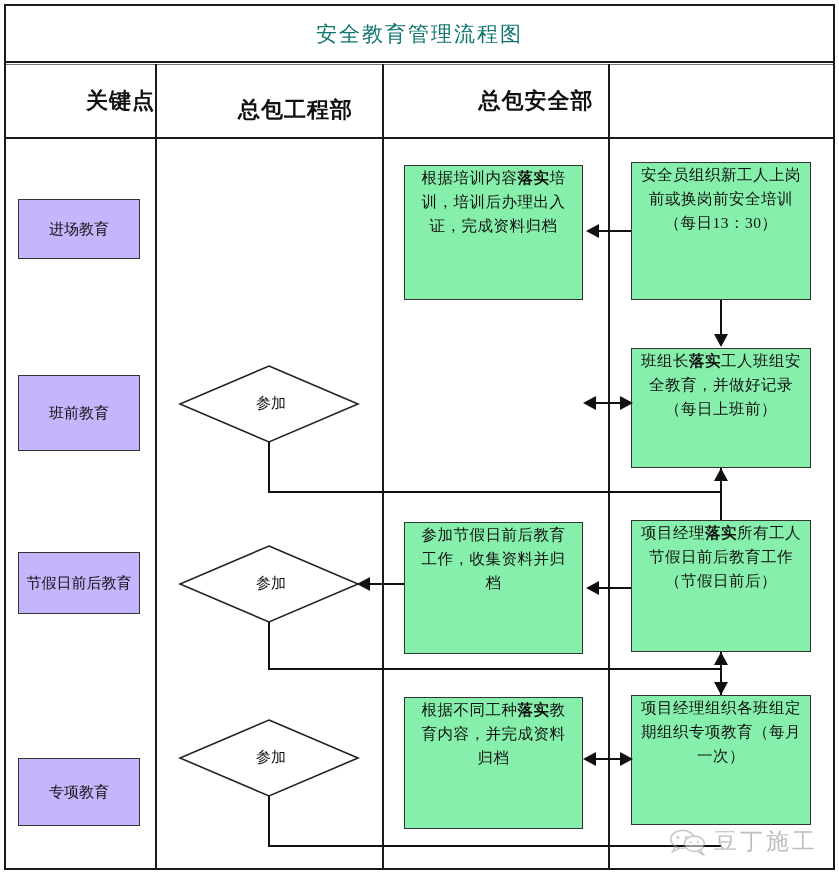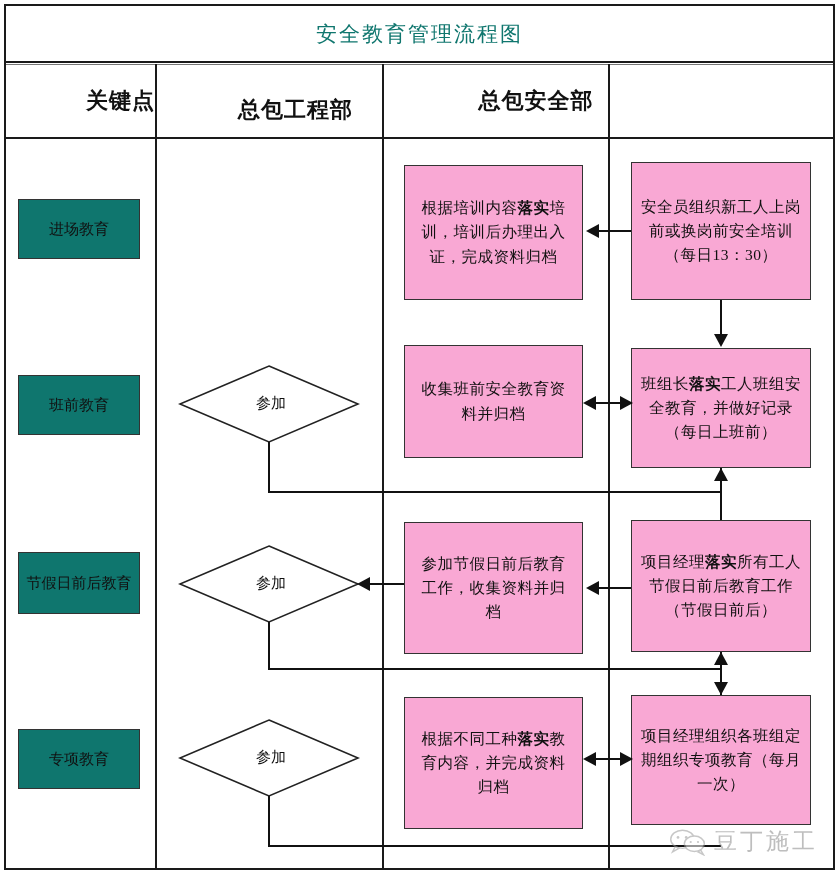--- a/index.html
+++ b/index.html
@@ -13,25 +13,25 @@
   .title-band{position:absolute;left:6px;top:6px;width:827px;height:55px;display:flex;align-items:center;justify-content:center;}
   .title-text{font-size:21px;font-weight:normal;letter-spacing:2px;color:#0f766e;}
   .hline{position:absolute;background:#1a1a1a;}
   .vline{position:absolute;background:#1a1a1a;}
 
   
   .hdr-cell{position:absolute;display:flex;align-items:center;justify-content:center;padding-left:40px;}
   .hdr-text{font-size:22px;font-weight:bold;color:#111;letter-spacing:1px;}
 
   
-  .kp-box{position:absolute;border:1.6px solid #333;background:#0f766e;display:flex;align-items:center;justify-content:center;box-sizing:border-box;text-align:center;}
+  .kp-box{position:absolute;border:1.6px solid #333;background:#c4b5fd;display:flex;align-items:center;justify-content:center;box-sizing:border-box;text-align:center;}
   .kp-text{font-size:15px;color:#111;line-height:1.25;padding:0 4px;}
 
   
-  .pbox{position:absolute;border:1.6px solid #333;background:#f9a8d4;box-sizing:border-box;display:flex;align-items:center;justify-content:center;text-align:center;}
+  .pbox{position:absolute;border:1.6px solid #333;background:#86efac;box-sizing:border-box;display:flex;justify-content:center;text-align:center;}
   .pbox .ptext{font-size:15.5px;color:#111;line-height:1.55;padding:0 9px;letter-spacing:.5px;}
   .pbox b{font-weight:bold;}
 
   
   .diamond-wrap{position:absolute;}
   .diamond-wrap svg{display:block;}
   .dlabel{position:absolute;font-size:15px;color:#111;white-space:nowrap;}
 
   
   .conn{position:absolute;background:#111;}
@@ -74,27 +74,27 @@
 
   <div class="hline" style="left:6px;top:137px;width:827px;height:1.8px;"></div>
 
   <div class="vline" style="left:155px;top:64px;width:1.8px;height:806px;"></div>
   <div class="vline" style="left:382px;top:64px;width:1.8px;height:806px;"></div>
   <div class="vline" style="left:608px;top:64px;width:1.8px;height:806px;"></div>
 
   <div class="kp-box" style="left:18px;top:199px;width:122px;height:60px;">
     <span class="kp-text">进场教育</span>
   </div>
-  <div class="kp-box" style="left:18px;top:375px;width:122px;height:60px;">
+  <div class="kp-box" style="left:18px;top:375px;width:122px;height:76px;">
     <span class="kp-text">班前教育</span>
   </div>
   <div class="kp-box" style="left:18px;top:552px;width:122px;height:62px;">
     <span class="kp-text">节假日前后教育</span>
   </div>
-  <div class="kp-box" style="left:18px;top:729px;width:122px;height:60px;">
+  <div class="kp-box" style="left:18px;top:758px;width:122px;height:68px;">
     <span class="kp-text">专项教育</span>
   </div>
 
   <div class="diamond-wrap" style="left:178px;top:364px;width:182px;height:80px;">
     <svg width="182" height="80" viewBox="0 0 182 80">
       <polygon points="91,2 180,40 91,78 2,40" fill="#ffffff" stroke="#222" stroke-width="1.6"></polygon>
     </svg>
     <span class="dlabel" style="left:78px;top:30px;">参加</span>
   </div>
 
@@ -107,23 +107,20 @@
 
   <div class="diamond-wrap" style="left:178px;top:718px;width:182px;height:80px;">
     <svg width="182" height="80" viewBox="0 0 182 80">
       <polygon points="91,2 180,40 91,78 2,40" fill="#ffffff" stroke="#222" stroke-width="1.6"></polygon>
     </svg>
     <span class="dlabel" style="left:78px;top:30px;">参加</span>
   </div>
 
   <div class="pbox" style="left:404px;top:165px;width:179px;height:135px;">
     <span class="ptext"><span>根据培训内容</span><b>落实</b><span>培训，培训后办理出入证，完成资料归档</span></span>
-  </div>
-  <div class="pbox" style="left:404px;top:345px;width:179px;height:113px;">
-    <span class="ptext"><span>收集班前安全教育资料并归档</span><b></b><span></span></span>
   </div>
   <div class="pbox" style="left:404px;top:522px;width:179px;height:132px;">
     <span class="ptext"><span>参加节假日前后教育工作，收集资料并归档</span><b></b><span></span></span>
   </div>
   <div class="pbox" style="left:404px;top:697px;width:179px;height:132px;">
     <span class="ptext"><span>根据不同工种</span><b>落实</b><span>教育内容，并完成资料归档</span></span>
   </div>
 
   <div class="pbox" style="left:631px;top:162px;width:180px;height:138px;">
     <span class="ptext"><span>安全员组织新工人上岗前或换岗前安全培训（每日13：30）</span><b></b><span></span></span>

